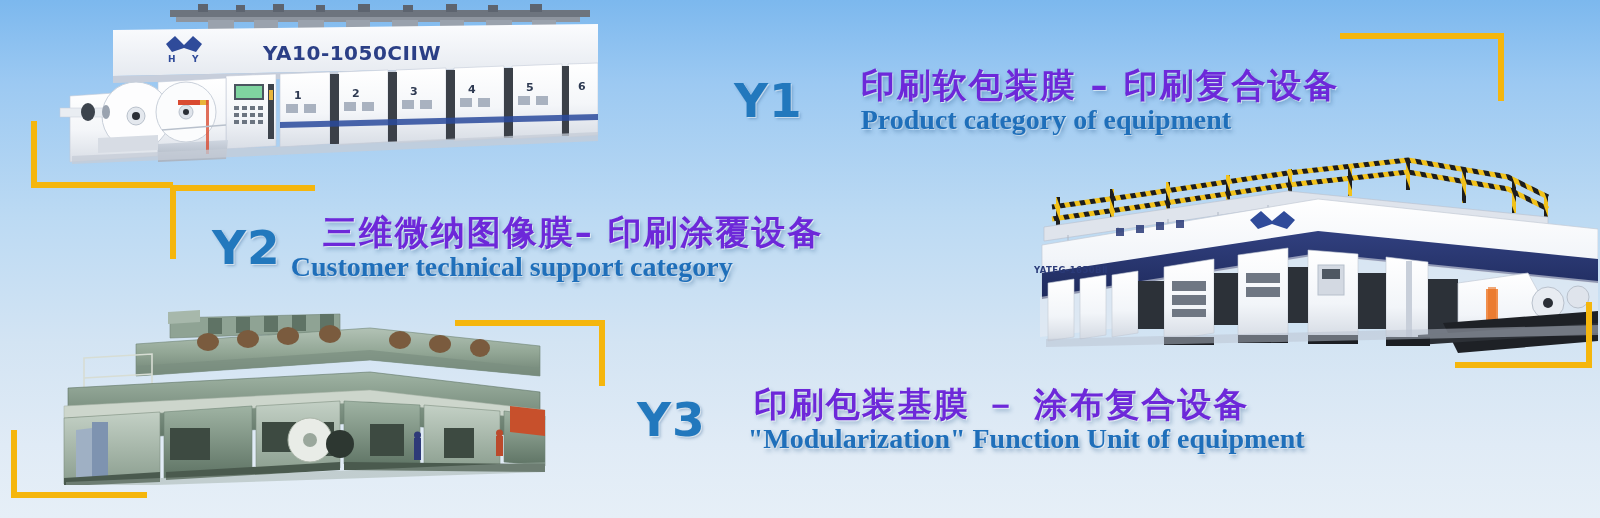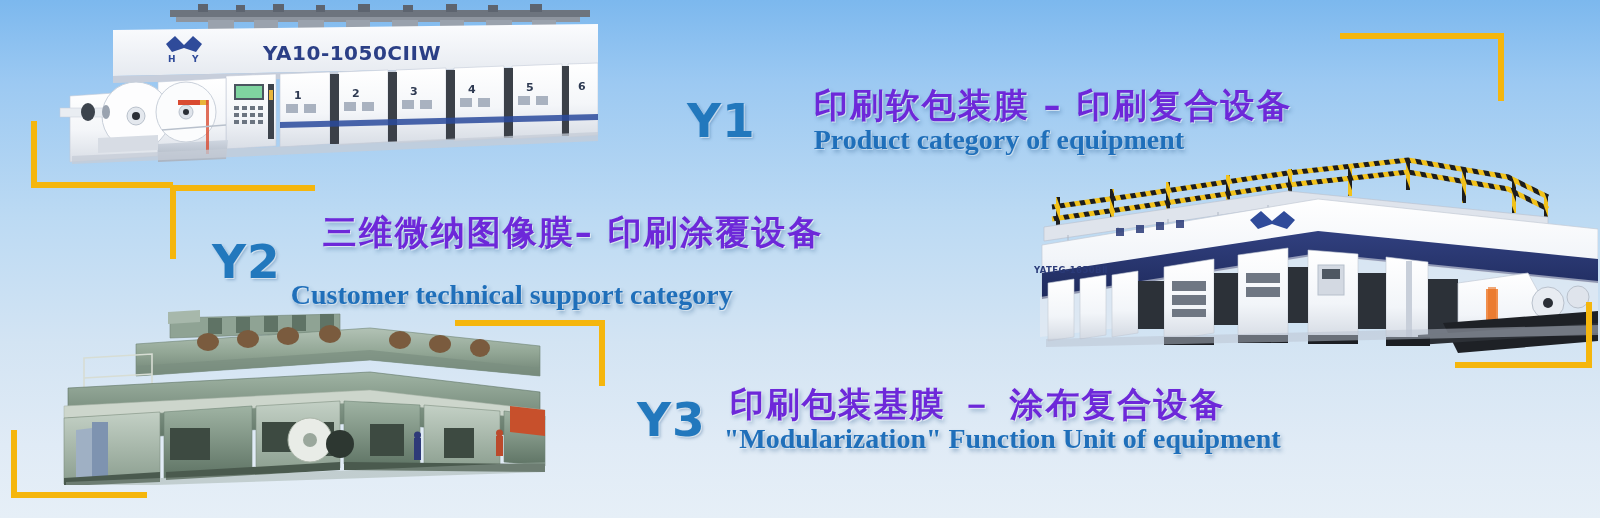--- a/index.html
+++ b/index.html
@@ -428,37 +428,37 @@
   <div class="bracket" style="left:170px; top:185px; width:145px; height:74px; border-left-width:6px; border-top-width:6px;"></div>
 
   <div class="bracket" style="left:1340px; top:33px; width:164px; height:68px; border-top-width:6px; border-right-width:6px;"></div>
 
   <div class="bracket" style="left:455px; top:320px; width:150px; height:66px; border-top-width:6px; border-right-width:6px;"></div>
 
   <div class="bracket" style="left:11px; top:430px; width:136px; height:68px; border-left-width:6px; border-bottom-width:6px;"></div>
 
   <div class="bracket" style="left:1455px; top:302px; width:137px; height:66px; border-bottom-width:6px; border-right-width:6px;"></div>
 
-  <div class="row" style="left:687px; top:66px;margin-top:20px;">
+  <div class="row" style="left:734px; top:66px;">
     <span class="ycode">Y1</span>
     <span class="txtcol" style="margin-left:58px;">
       <span class="cn">印刷软包装膜 – 印刷复合设备</span>
       <span class="en" style="margin-top:1px;">Product category of equipment</span>
     </span>
   </div>
 
   <div class="row" style="left:212px; top:213px;">
     <span class="ycode">Y2</span>
-    <span class="txtcol" style="margin-left:42px;gap:28px;">
+    <span class="txtcol" style="margin-left:42px;">
       <span class="cn">三维微纳图像膜– 印刷涂覆设备</span>
       <span class="en" style="margin-top:1px; margin-left:-32px;">Customer technical support category</span>
     </span>
   </div>
 
   <div class="row" style="left:637px; top:385px;">
     <span class="ycode">Y3</span>
-    <span class="txtcol" style="margin-left:24px;">
+    <span class="txtcol" style="margin-left:48px;">
       <span class="cn">印刷包装基膜 －  涂布复合设备</span>
       <span class="en" style="margin-top:1px; margin-left:-6px;">"Modularization" Function Unit of equipment</span>
     </span>
   </div>
 
 </div>
 
 </body></html>

